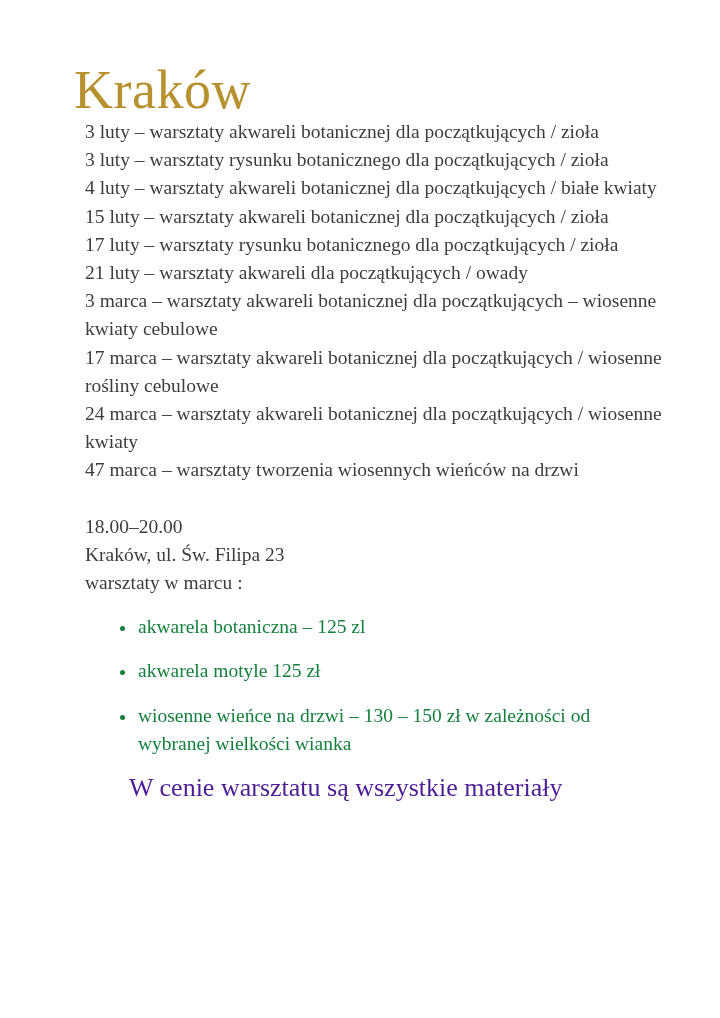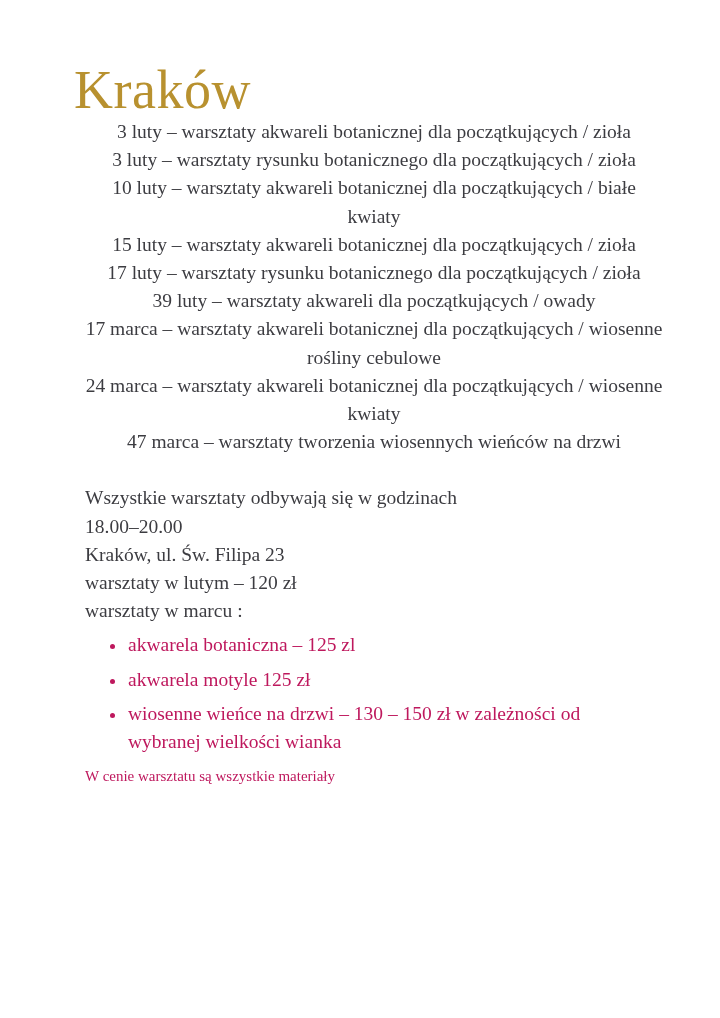--- a/index.html
+++ b/index.html
@@ -42,78 +42,78 @@
     list-style: none;
     margin: 0;
     padding: 0;
   }
   .schedule li {
     font-size: 19.5px;
     line-height: 28.2px;
     color: #3c3c41;
     margin: 0;
     padding: 0;
-    text-align: center;
+    text-align: left;
     hyphens: none;
   }
   .info-block {
     margin-top: 28px;
   }
   .info-line {
     font-size: 19.5px;
     line-height: 28.2px;
     color: #3c3c41;
   }
   .price-list {
     margin: 0;
     padding: 0 0 0 35px;
     list-style: disc;
   }
   .price-list li {
     font-size: 19.5px;
     line-height: 28.2px;
-    color: #be185d;
+    color: #15803d;
     padding-left: 2px;
-    margin: 6px;
+    margin: 16px;
   }
   .price-list li::marker {
     font-size: 16px;
   }
   .footer-line {
-    font-size: 15px;
+    font-size: 26px;
     line-height: 28.2px;
-    color: #be185d;
+    color: #4c1d95;
+    margin-left: 44px;
   }
 </style>
 </head>
 <body>
 
 <div class="page">
 
   <h1 class="title">Kraków</h1>
 
   <div class="content">
 
     <ul class="schedule">
       <li>3 luty  – warsztaty akwareli botanicznej dla początkujących / zioła</li>
       <li>3 luty – warsztaty rysunku botanicznego dla początkujących / zioła</li>
-      <li>10 luty – warsztaty akwareli botanicznej dla początkujących / białe kwiaty</li>
+      <li>4 luty – warsztaty akwareli botanicznej dla początkujących / białe kwiaty</li>
       <li>15 luty – warsztaty akwareli botanicznej dla początkujących / zioła</li>
       <li>17 luty – warsztaty rysunku botanicznego dla początkujących / zioła</li>
-      <li>39 luty – warsztaty akwareli dla początkujących / owady</li>
+      <li>21 luty – warsztaty akwareli dla początkujących / owady</li>
+      <li>3 marca – warsztaty akwareli botanicznej dla początkujących – wiosenne kwiaty cebulowe</li>
       <li>17 marca – warsztaty akwareli botanicznej dla początkujących / wiosenne rośliny cebulowe</li>
       <li>24 marca – warsztaty akwareli botanicznej dla początkujących / wiosenne kwiaty</li>
       <li>47 marca – warsztaty tworzenia wiosennych wieńców na drzwi</li>
     </ul>
 
     <div class="info-block">
-      <div class="info-line">Wszystkie warsztaty odbywają się w godzinach</div>
       <div class="info-line">18.00–20.00</div>
       <div class="info-line">Kraków, ul. Św. Filipa 23</div>
-      <div class="info-line">warsztaty w lutym – 120 zł</div>
       <div class="info-line">warsztaty w marcu :</div>
 
       <ul class="price-list">
         <li>akwarela botaniczna – 125 zl</li>
         <li>akwarela motyle 125 zł</li>
         <li>wiosenne wieńce na drzwi – 130 – 150 zł w zależności od wybranej wielkości wianka</li>
       </ul>
 
       <div class="footer-line">W cenie warsztatu są wszystkie materiały</div>
     </div>

